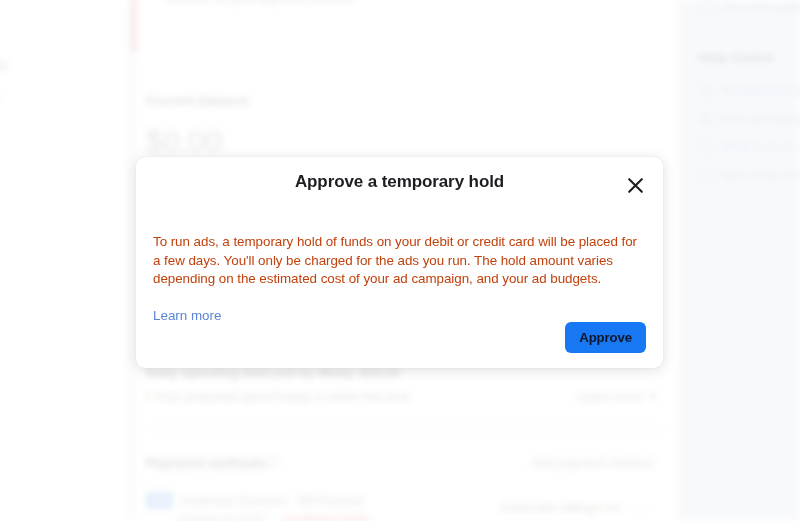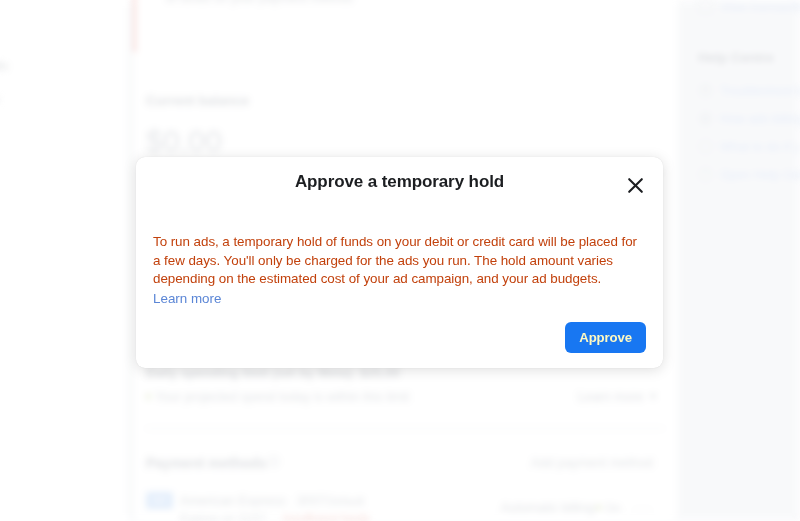--- a/index.html
+++ b/index.html
@@ -256,38 +256,38 @@
   }
   #modal-body p {
     margin: 0;
     font-size: 13.4px;
     line-height: 18.6px;
     color: #c2410c;
     letter-spacing: -.05px;
   }
   #modal-learn-more {
     display: inline-block;
-    margin-top: 1px;
+    margin-top: 18px;
     font-size: 13.4px;
     line-height: 18.6px;
     color: #5b86d6;
     text-decoration: none;
     cursor: pointer;
   }
   #modal-footer {
     position: absolute;
     left: 0;
     right: 17px;
     bottom: 15px;
     display: flex;
     justify-content: flex-end;
   }
   #modal-approve {
     background: #1877f2;
-    color: #fef9c3;
+    color: #0f172a;
     border: none;
     border-radius: 6px;
     font-size: 13.2px;
     font-weight: bold;
     font-family: "Liberation Sans", sans-serif;
     padding: 0 14px;
     height: 31px;
     min-width: 72px;
     cursor: pointer;
     letter-spacing: -.1px;

